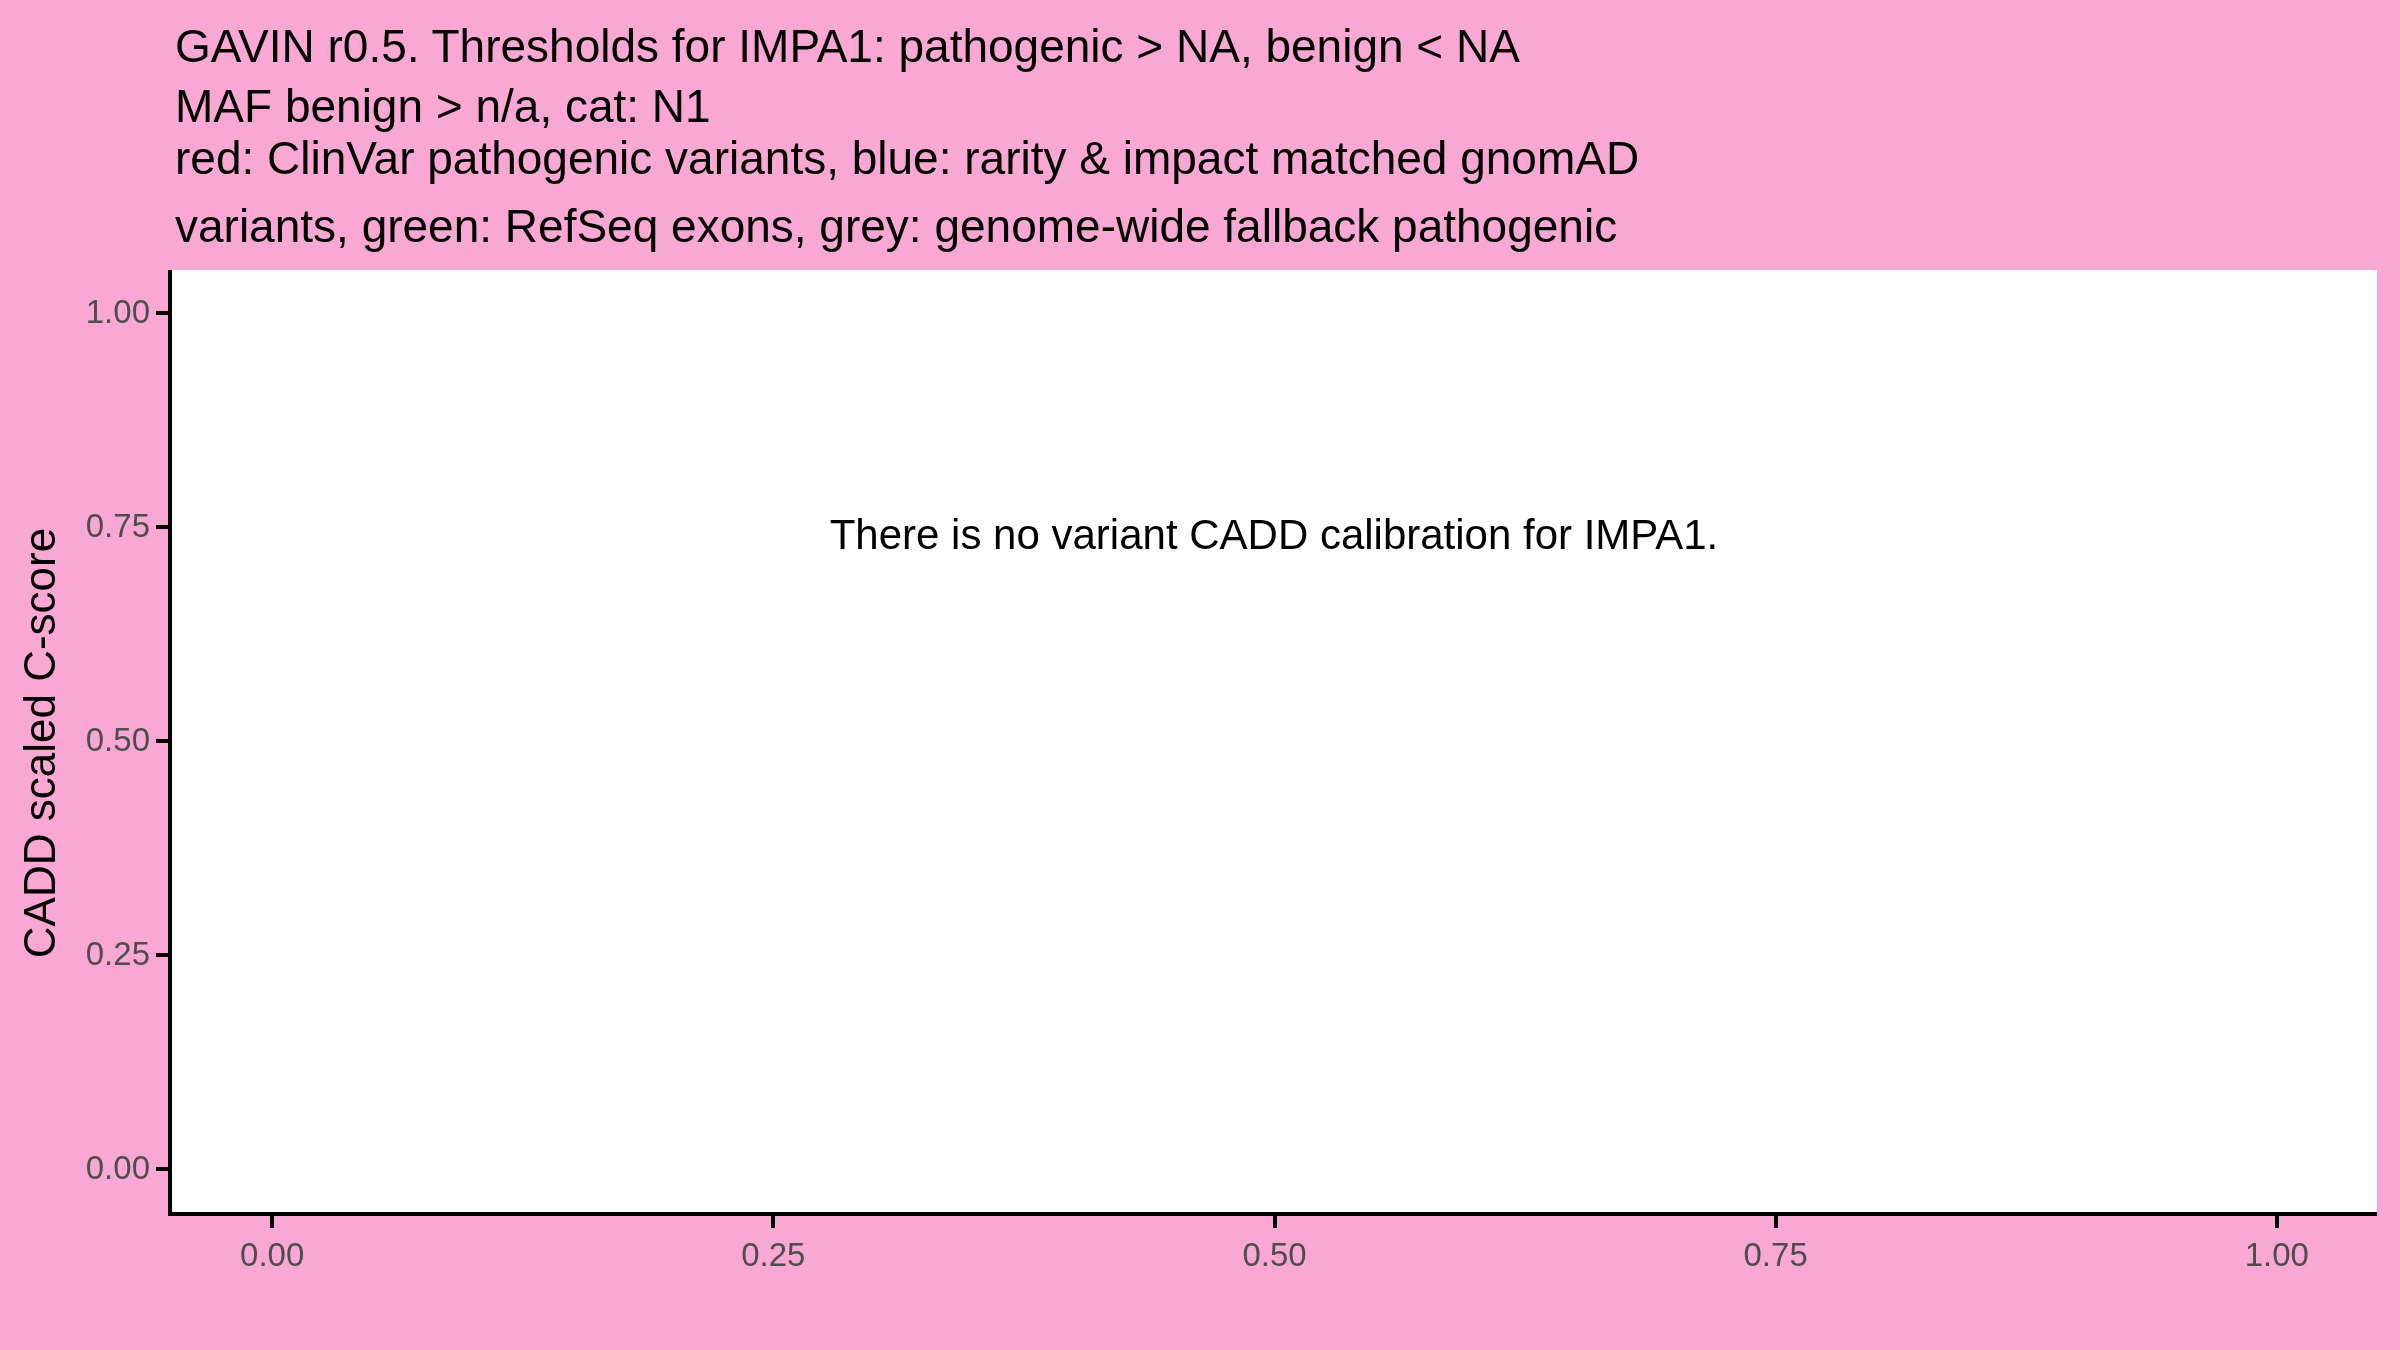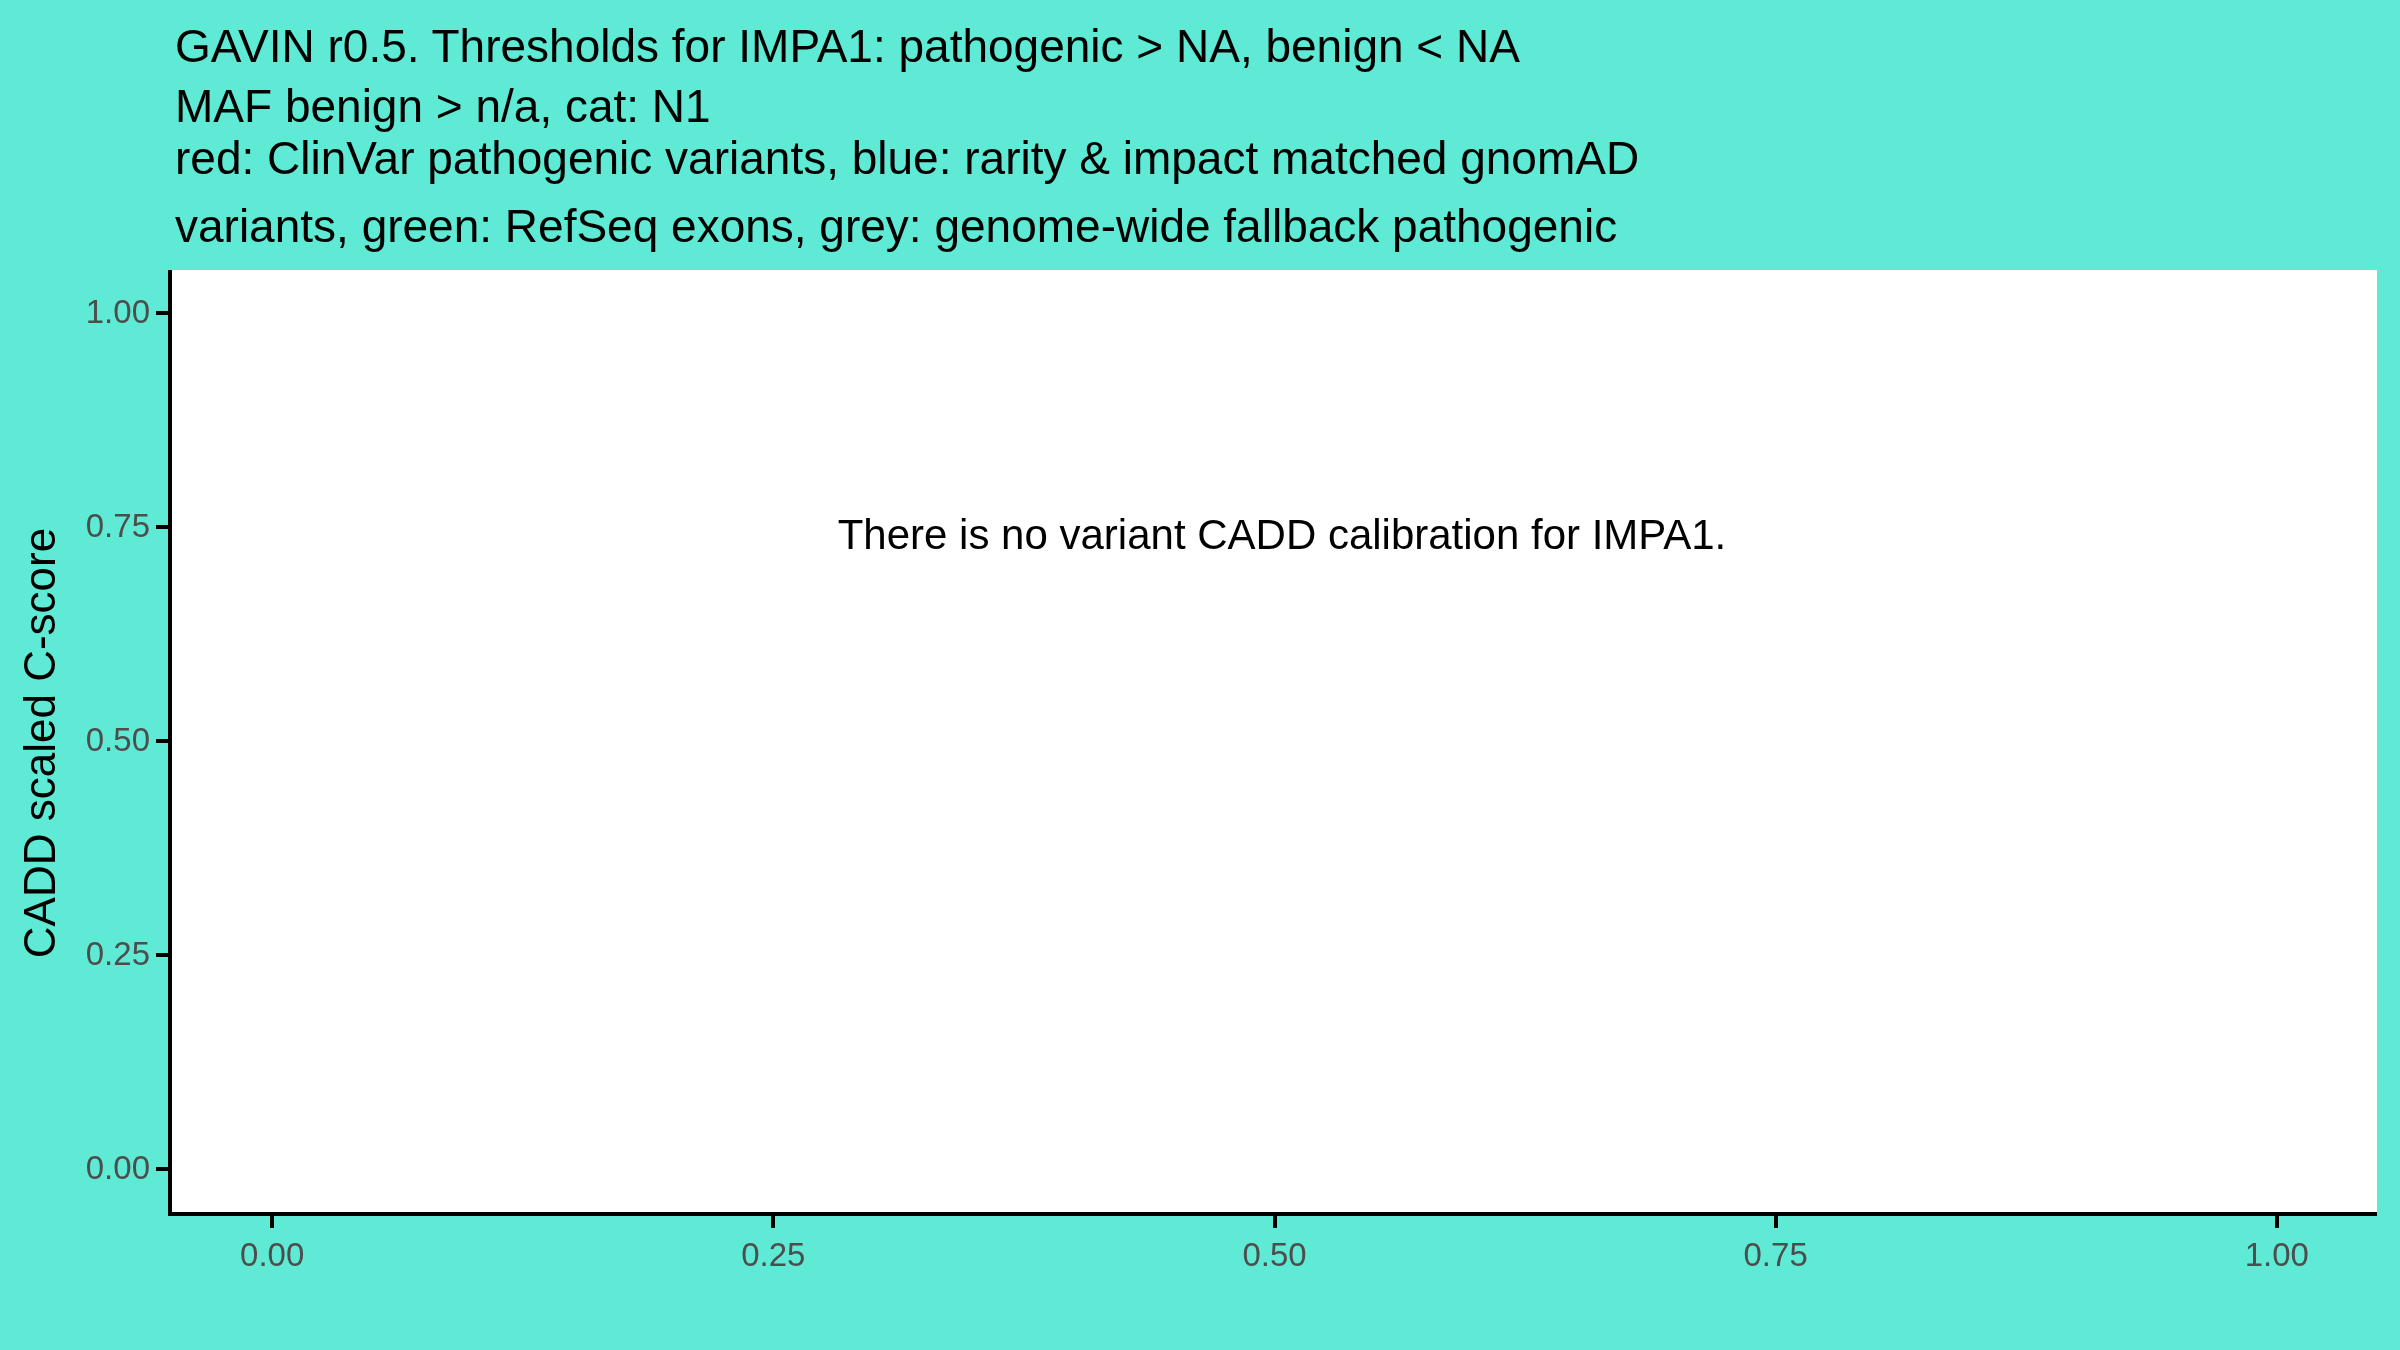--- a/index.html
+++ b/index.html
@@ -4,21 +4,21 @@
 <style>
   html, body {
     margin: 0;
     padding: 0;
     background: #ffffff;
   }
   #figure {
     position: relative;
     width: 2400px;
     height: 1350px;
-    background: #5eead4;
+    background: #f9a8d4;
     font-family: "Liberation Sans", sans-serif;
     overflow: hidden;
   }
   .plot-title {
     position: absolute;
     left: 175px;
     top: 16px;
     font-size: 46px;
     line-height: 60px;
     color: #000000;
@@ -38,21 +38,20 @@
   .annotation {
     position: absolute;
     left: 1274px;
     top: 535px;
     transform: translate(-50%, -50%);
     text-align: center;
     font-size: 42px;
     line-height: 68px;
     color: #000000;
     white-space: nowrap;
-    margin-left: 8px;
   }
   .tick-x {
     position: absolute;
     width: 4px;
     height: 12px;
     background: #000000;
     top: 1216px;
   }
   .tick-y {
     position: absolute;

